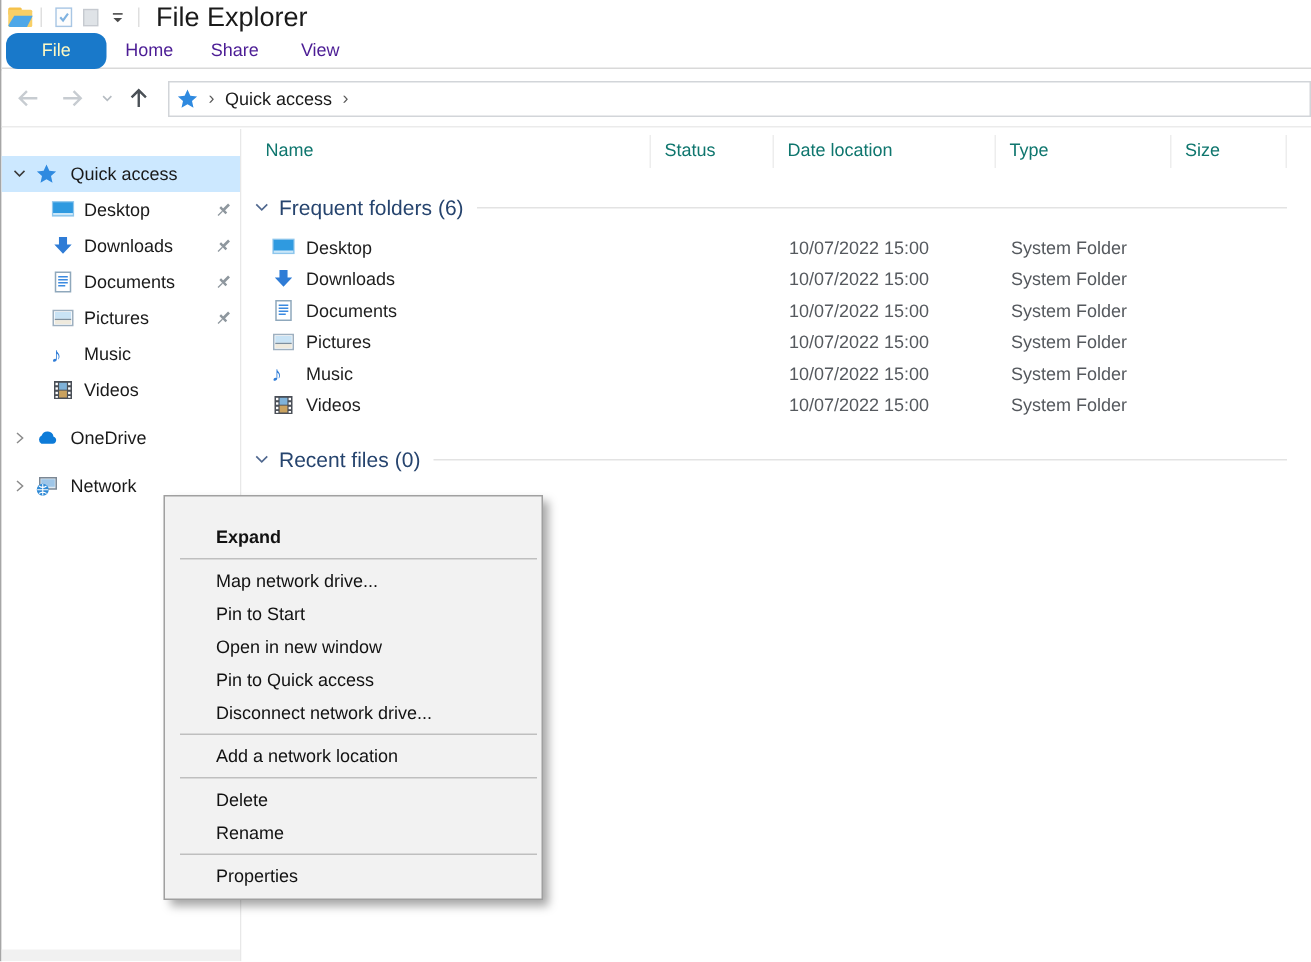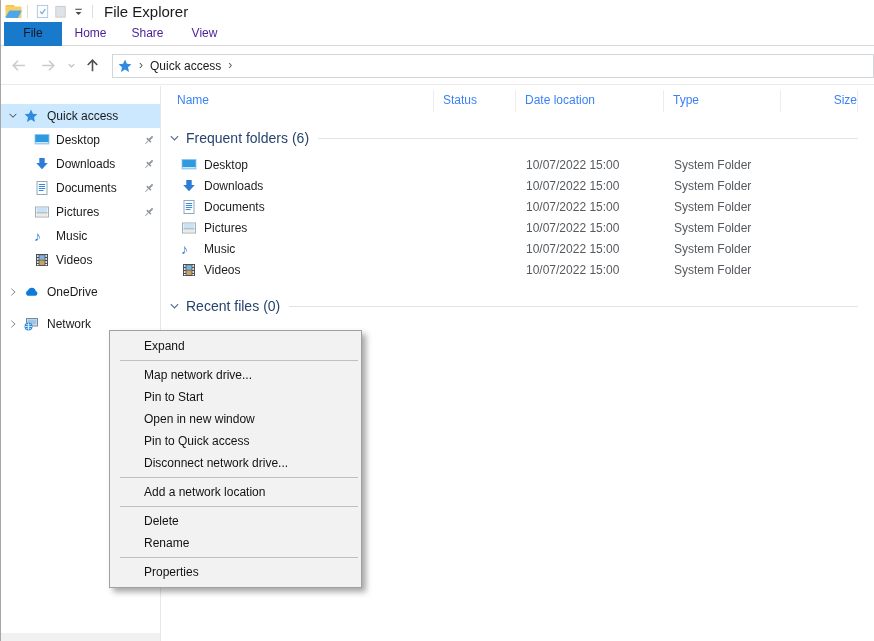--- a/index.html
+++ b/index.html
@@ -7,25 +7,25 @@
   .screen {
     position:relative; width:874px; height:641px; overflow:hidden;
     background:#fff; border-left:1px solid #a6a6a6;
     font-family:"Liberation Sans","DejaVu Sans",sans-serif; font-size:12px; color:#1a1a1a;
   }
   
   .titlebar { position:absolute; top:0; left:0; width:100%; height:22px; display:flex; align-items:center; background:#fff; }
   .titlebar .app-icon { width:17px; height:15px; margin-left:4px; }
   .tb-sep { width:1px; height:13px; background:#dfdfdf; margin:0 5px; }
   .qat-btn { width:18px; height:18px; display:flex; align-items:center; justify-content:center; }
-  .title-text { margin-left:6px; font-size:15px; color:#1a1a1a; }
+  .title-text { margin-left:6px; font-size:18px; color:#1a1a1a; }
   
   .tabrow { position:absolute; top:22px; left:0; width:100%; height:24px; background:#fff; border-bottom:1px solid #d9d9d9; display:flex; }
   .tab { width:57px; height:24px; line-height:23px; text-align:center; font-size:12px; color:#4c1d95; }
-  .tab.active { width:58px; margin-left:3px; background:#1979ca; color:#0f172a; }
+  .tab.active { width:67px; margin-left:3px; background:#1979ca; color:#fef9c3;border-radius:8px; }
   
   .toolbar { position:absolute; top:47px; left:0; width:100%; height:38px; background:#fff; border-bottom:1px solid #ebebeb; display:flex; align-items:center; }
   .navbtn { display:flex; align-items:center; justify-content:center; height:28px; }
   .nav-back { width:30px; margin-left:2px; }
   .nav-fwd { width:30px; }
   .nav-drop { width:16px; }
   .nav-up { width:26px; }
   .addressbox { flex:1; height:24px; margin-left:7px; border:1px solid #d2d5d9; background:#fff; display:flex; align-items:center; padding:0 4px; }
   .crumb-sep { color:#5a5a5a; font-size:12px; padding:0 6px 2px 6px; }
   .crumb { font-size:12px; color:#1a1a1a; padding:0 1px; }
@@ -38,44 +38,44 @@
   .srow .lbl { margin-left:8px; }
   .srow.child { padding-left:33px; }
   .srow.child .ico { margin-left:0; }
   .srow.child .lbl { margin-left:6px; }
   .srow.sel { background:#cce8ff; }
   .srow.gap { margin-top:8px; }
   .pin { position:absolute; right:5px; top:6px; width:12px; height:12px; }
   .sidebar-bottom { position:absolute; left:0; bottom:0; width:159px; height:8px; background:#f1f1f1; }
   
   .content { flex:1; position:relative; background:#fff; overflow:hidden; }
-  .headers { display:flex; height:22px; margin-top:4px; color:#3b82f6; }
+  .headers { display:flex; height:22px; margin-top:4px; color:#0f766e; }
   .hcell { height:22px; padding:3px 0 0 16px; border-right:1px solid #ededed; }
   .hc-name { width:273px; }
   .hc-status { width:82px; padding-left:9px; }
   .hc-date { width:148px; padding-left:9px; }
   .hc-type { width:117px; padding-left:9px; }
-  .hc-size { width:77px; padding-left:9px;text-align:right; }
+  .hc-size { width:77px; padding-left:9px; }
   .group-hdr { display:flex; align-items:center; height:20px; margin:16px 0 6px 0; }
   .group-hdr .gchev { margin-left:8px; display:flex; }
   .group-hdr .gname { margin-left:6px; font-size:14px; color:#26446e; }
   .group-hdr .gcount { margin-left:4px; font-size:14px; color:#26446e; }
   .group-hdr .gline { flex:1; height:1px; background:#e3e3e3; margin:0 16px 0 9px; }
   .frow { display:flex; align-items:center; height:21px; }
   .fname { width:274px; padding-left:20px; display:flex; align-items:center; color:#1e1e1e; }
   .fname .ico { width:16px; height:16px; margin-right:7px; display:flex; }
   .fstatus { width:83px; }
   .fdate { width:148px; padding-left:8px; color:#55595e; }
   .ftype { width:118px; padding-left:8px; color:#55595e; }
   .fsize { width:77px; padding-left:8px; color:#55595e; }
   
   .context-menu { position:absolute; left:108px; top:330px; width:253px; background:#f2f2f2;
     border:1px solid #a0a0a0; box-shadow:4px 4px 6px rgba(0,0,0,.35); padding:4px 0; z-index:30; }
   .mi { height:22px; line-height:22px; padding-left:34px; font-size:12px; color:#121212; }
-  .mi.bold { font-weight:normal; }
+  .mi.bold { font-weight:bold;margin-top:12px; }
   .msep { height:0; border-top:1px solid #bfbfbf; margin:3px 3px 3px 10px; }
   .glyph-note { color:#2f7cd6; font-size:14px; line-height:16px; }
 </style>
 </head>
 <body>
 
 <div class="screen">
 
   <div class="titlebar">
     <svg class="app-icon" viewBox="0 0 17 15">

